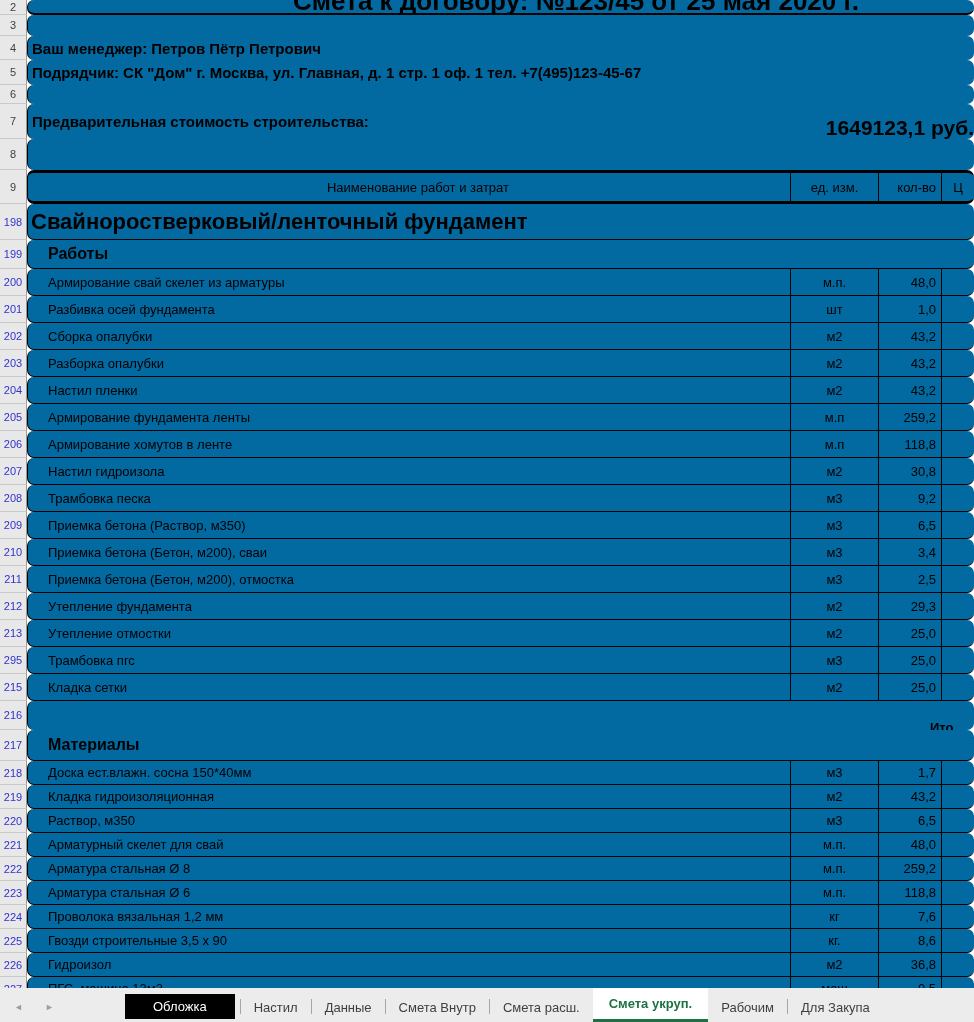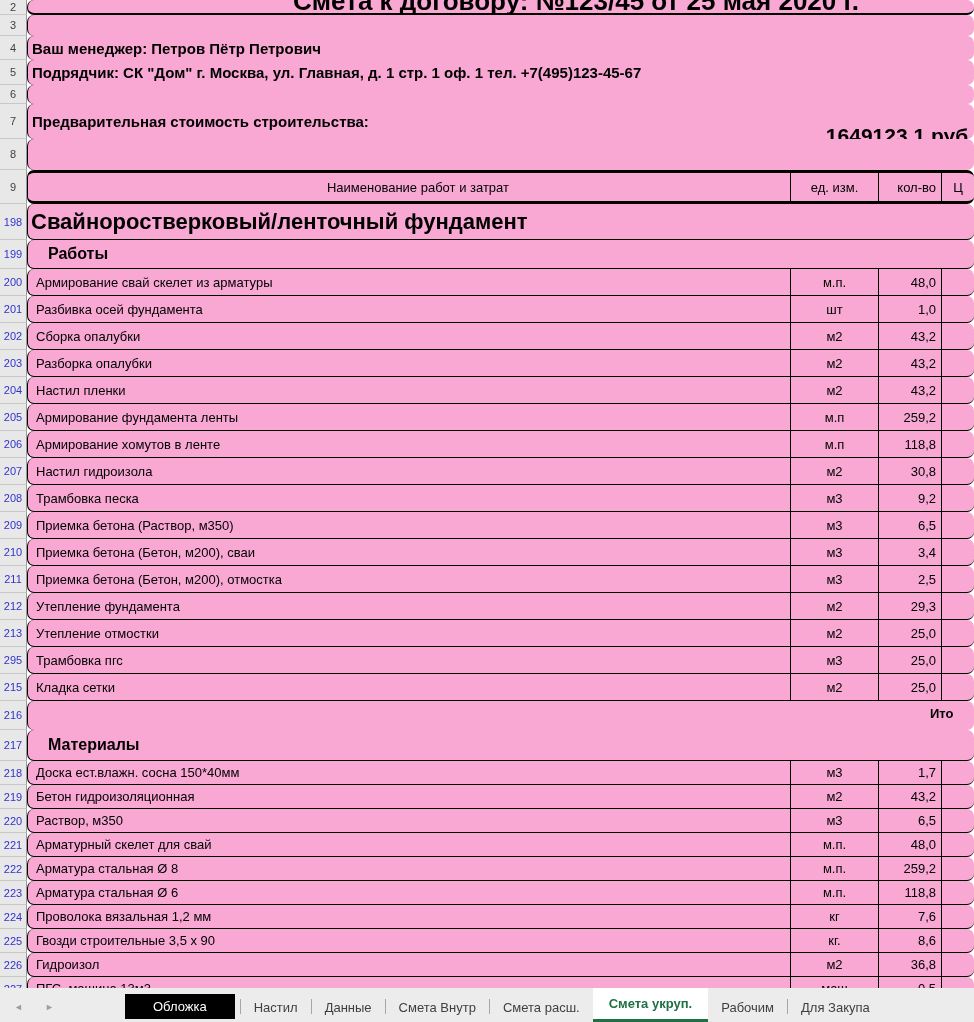--- a/index.html
+++ b/index.html
@@ -12,43 +12,43 @@
   .row{display:flex;box-sizing:border-box;width:974px;}
   .gut{
     flex:0 0 27px;box-sizing:border-box;background:#e8e8e8;
     border-right:1px solid #9a9a9a;border-bottom:1px solid #c9c9c9;
     font-size:11px;color:#3f3f3f;display:flex;align-items:center;justify-content:center;
     overflow:hidden;
   }
   .gut.blue{color:#3232cd;}
   .content{
     flex:1;box-sizing:border-box;border-left:1px solid #000;
-    position:relative;overflow:hidden;display:flex;align-items:center;background:#f9a8d4;border-radius:7px;
+    position:relative;overflow:hidden;display:flex;align-items:center;background:#0369a1;border-radius:7px;
   }
   
   .r2{height:15px}.r3{height:21px}.r4{height:24px}.r5{height:25px}
   .r6{height:19px}.r7{height:35px}.r8{height:31px}.r9{height:34px}
   .r198{height:36px}.r199{height:29px}.r216{height:29px}.r217{height:31px}
   .work{height:27px}.mat{height:24px}
   
   .r2 .content{border-bottom:2px solid #000;justify-content:center;align-items:flex-start;}
   .r9 .content{border-top:3px solid #000;border-bottom:3px solid #000;}
   .r198 .content,.r199 .content,.r217 .content{border-bottom:1px solid #000;}
   .work .content,.mat .content{border-bottom:1px solid #000;}
   
   .doc-title{font-size:26px;font-weight:bold;white-space:nowrap;margin-top:-14px;margin-left:150px;}
   .info-text{font-size:15px;font-weight:bold;padding-left:4px;white-space:nowrap;}
   .cost-label{font-size:15px;font-weight:bold;padding-left:4px;}
-  .cost-value{position:absolute;right:0px;top:20px;font-size:21px;font-weight:bold;white-space:nowrap;}
+  .cost-value{position:absolute;right:0px;top:12px;font-size:21px;font-weight:bold;white-space:nowrap;}
   .section-title{font-size:22px;font-weight:bold;padding-left:3px;white-space:nowrap;}
   .group-title{font-size:16px;font-weight:bold;padding-left:20px;}
-  .subtotal{position:absolute;left:902px;top:5px;font-size:13px;font-weight:bold;white-space:nowrap;}
+  .subtotal{position:absolute;left:902px;top:19px;font-size:13px;font-weight:bold;white-space:nowrap;}
   
   .c{box-sizing:border-box;height:100%;display:flex;align-items:center;font-size:13px;overflow:hidden;}
-  .c.name{width:762px;padding-left:8px;justify-content:flex-start;white-space:nowrap;}
+  .c.name{width:762px;padding-left:20px;justify-content:flex-start;white-space:nowrap;}
   .c.unit{width:88px;border-left:1px solid #000;justify-content:center;}
   .c.qty{width:63px;border-left:1px solid #000;justify-content:flex-end;padding-right:5px;}
   .c.price{flex:1;border-left:1px solid #000;justify-content:center;}
   .r9 .c{font-size:13px;}
   .r9 .c.name{justify-content:center;padding-left:18px;}
   
   .tabbar{
     width:974px;height:34px;background:#ececec;display:flex;align-items:flex-end;
     overflow:hidden;box-sizing:border-box;
   }
@@ -306,21 +306,21 @@
     <div class="content">
       <div class="c name">Доска ест.влажн. сосна 150*40мм</div>
       <div class="c unit">м3</div>
       <div class="c qty">1,7</div>
       <div class="c price"></div>
     </div>
   </div>
       <div class="row mat">
     <div class="gut blue">219</div>
     <div class="content">
-      <div class="c name">Бетон гидроизоляционная</div>
+      <div class="c name">Кладка гидроизоляционная</div>
       <div class="c unit">м2</div>
       <div class="c qty">43,2</div>
       <div class="c price"></div>
     </div>
   </div>
       <div class="row mat">
     <div class="gut blue">220</div>
     <div class="content">
       <div class="c name">Раствор, м350</div>
       <div class="c unit">м3</div>

